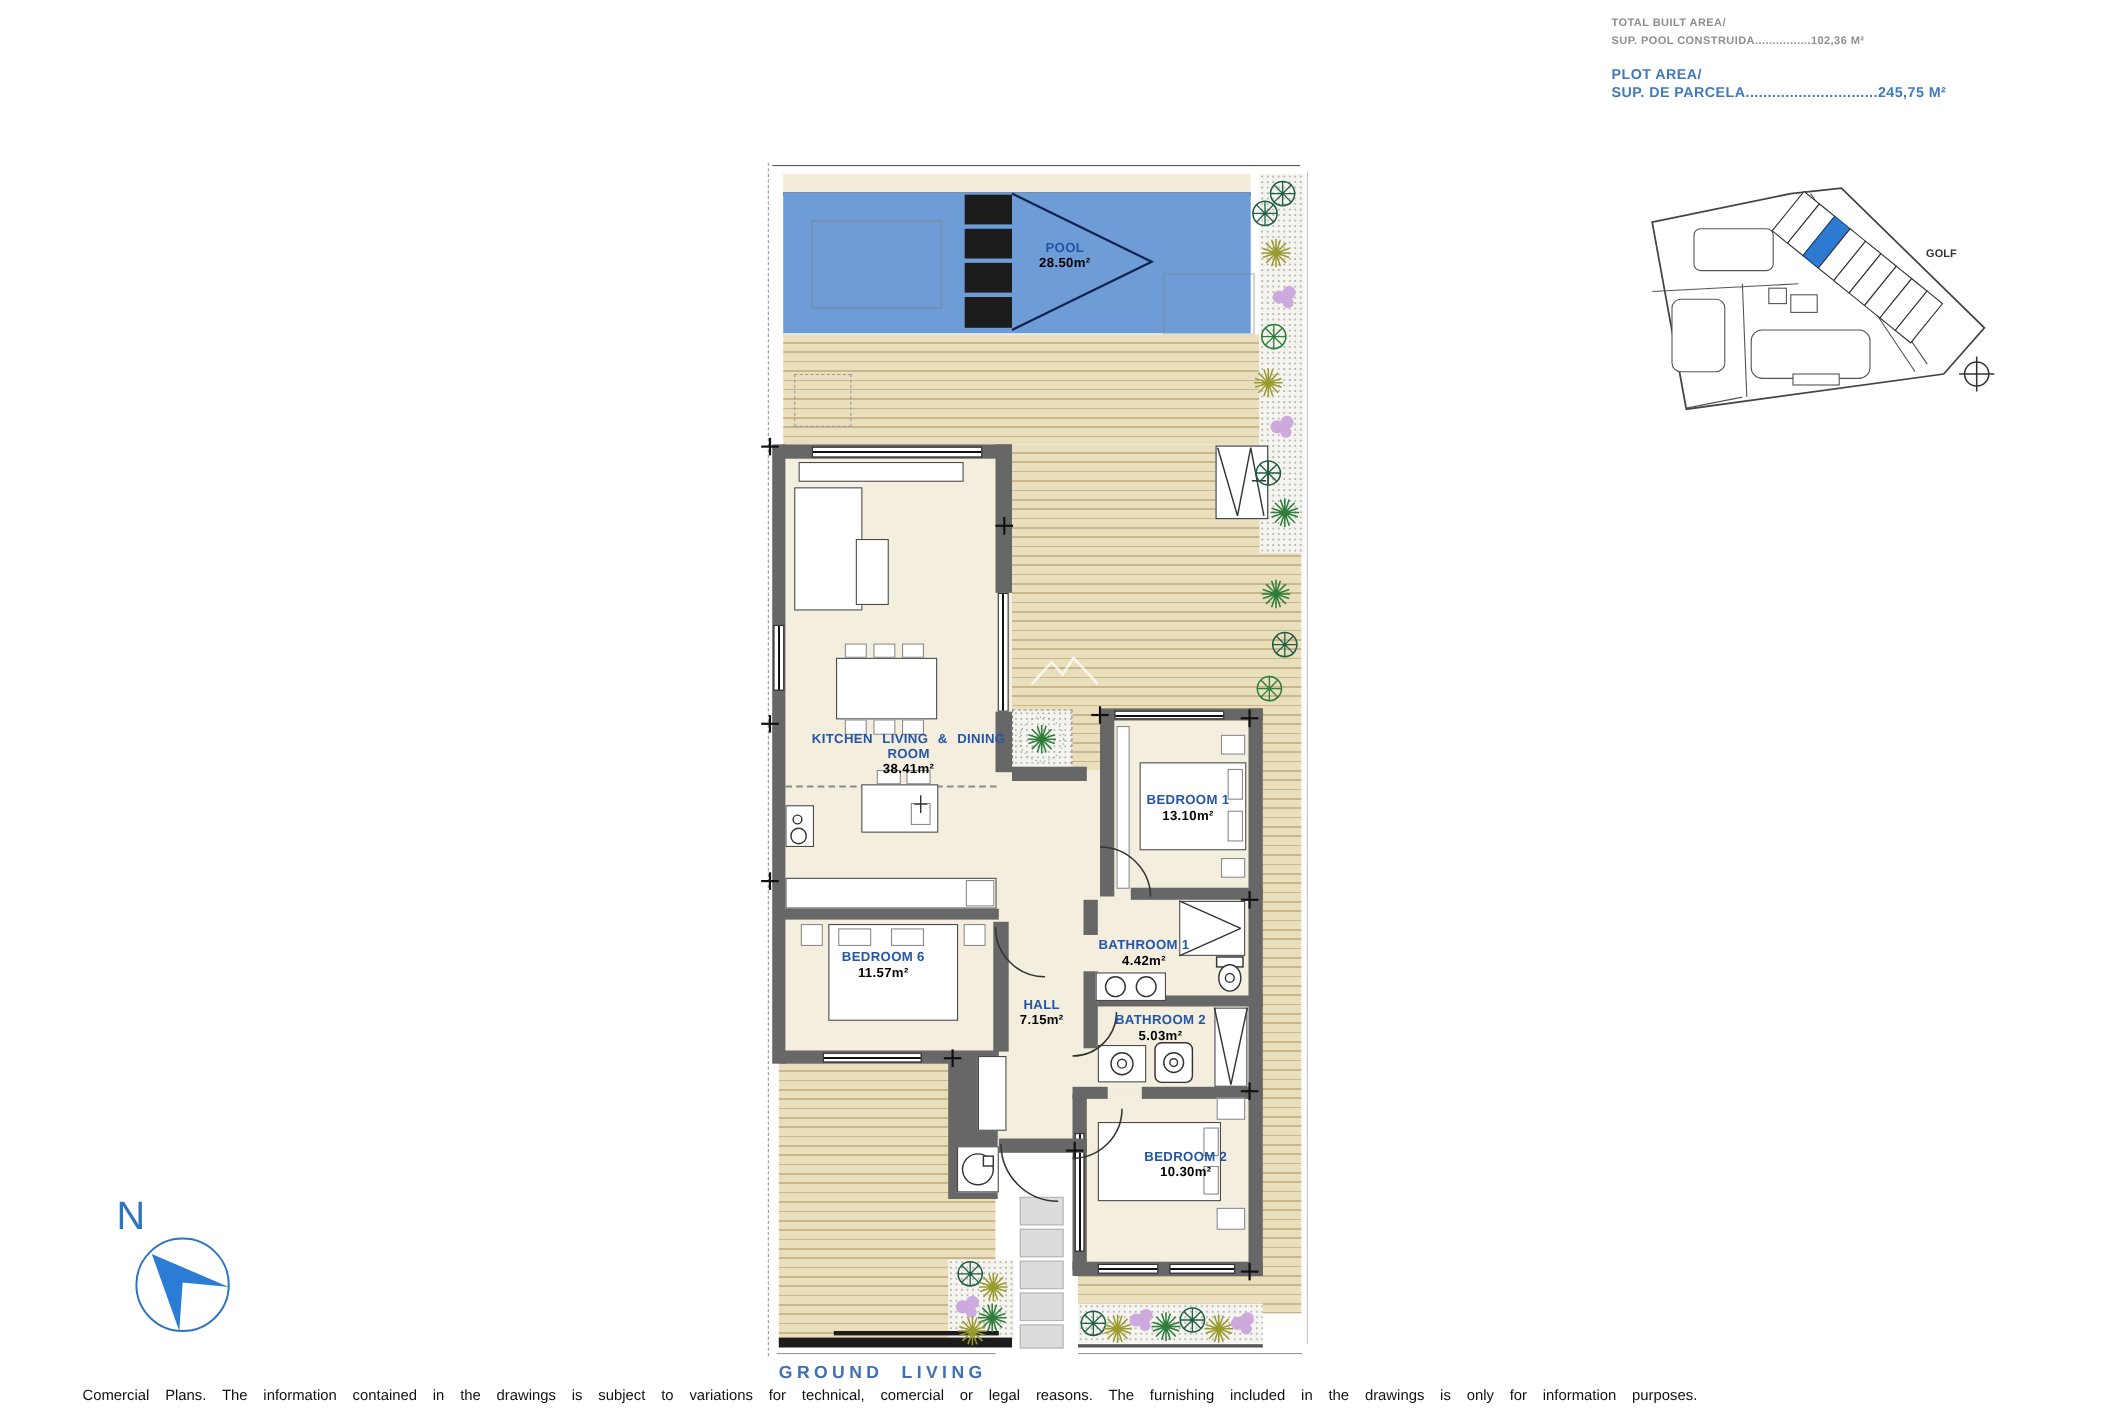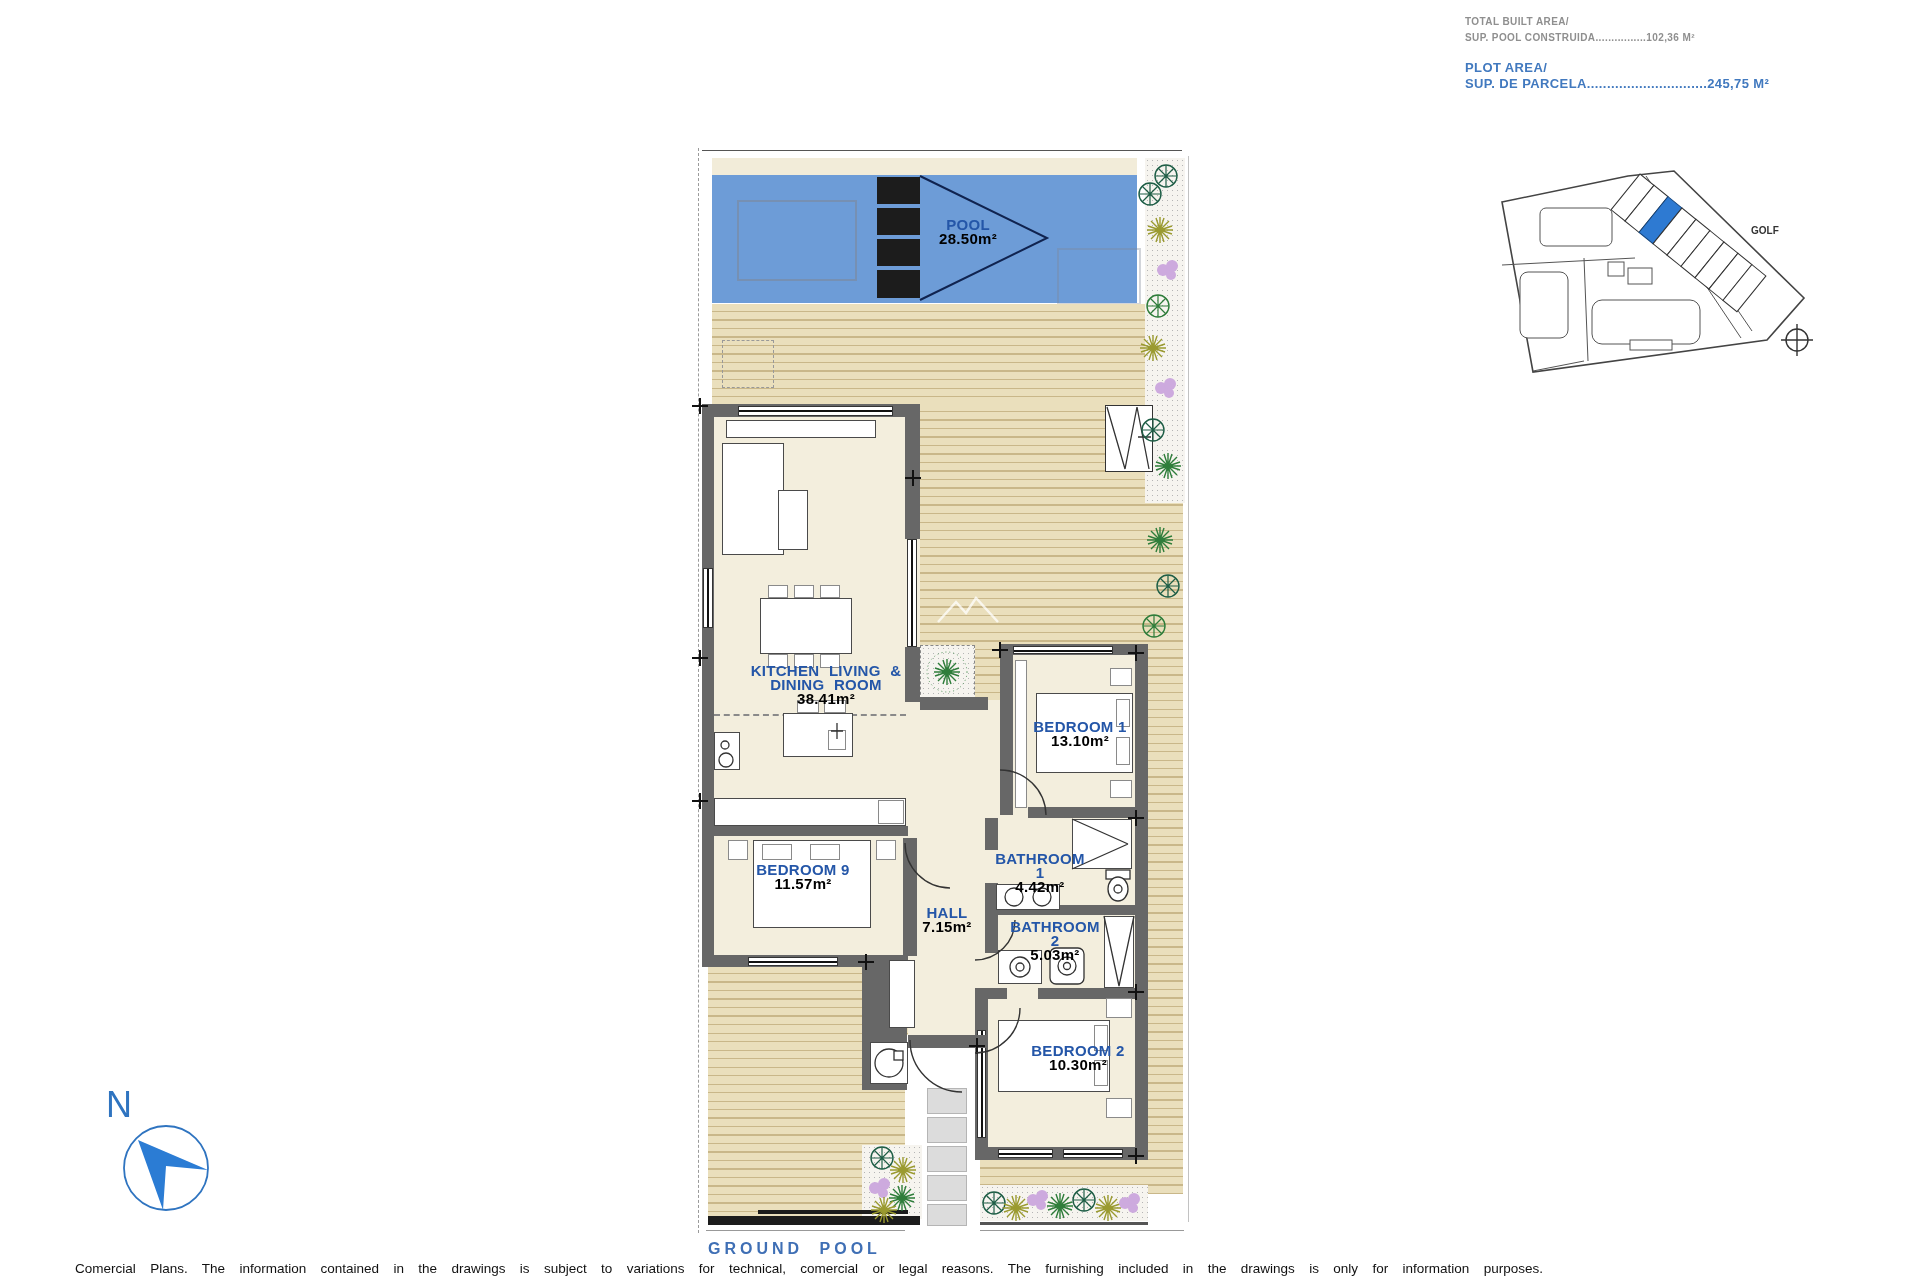--- a/index.html
+++ b/index.html
@@ -16,21 +16,21 @@
   .wall{background:#676767;}
   .darkbar{background:#1c1c1c;}
   .stipple{background-color:#f6f4ef;background-image:radial-gradient(#b5b5b5 .8px,transparent .9px);background-size:5px 5px;}
   .furn{background:#fff;border:1.5px solid #4a4a4a;box-sizing:border-box;}
   .furn-thin{background:#fff;border:1px solid #8a8a8a;box-sizing:border-box;}
   .win-h{background:linear-gradient(180deg,#fff 0 3px,#111 3px 5px,#fff 5px 100%);border:1px solid #333;box-sizing:border-box;}
   .win-v{background:linear-gradient(90deg,#fff 0 3px,#111 3px 5px,#fff 5px 100%);border:1px solid #333;box-sizing:border-box;}
   .cross{width:16px;height:16px;
          background:linear-gradient(#111,#111) center/100% 2px no-repeat,
                     linear-gradient(#111,#111) center/2px 100% no-repeat;}
-  .rlabel{text-align:center;color:#2456a8;font-weight:bold;font-size:15px;line-height:14px;letter-spacing:.3px;}
+  .rlabel{text-align:center;color:#2456a8;font-weight:bold;font-size:12px;line-height:14px;letter-spacing:.3px;}
   .rlabel .area{color:#000;display:block;}
   .dash-rect{border:1px dashed #999;box-sizing:border-box;}
   
   .wm-text{font-size:34px;font-weight:bold;letter-spacing:3px;color:rgba(255,255,255,.72);
            text-shadow:0 0 2px rgba(140,140,140,.45);}
   
   .caption{font-size:16px;font-weight:bold;color:#3f6fb5;letter-spacing:4px;word-spacing:8px;}
   .disclaimer{font-size:13.5px;color:#111;width:1468px;text-align:justify;text-align-last:justify;}
   .n-letter{font-size:36px;color:#2f74c0;font-weight:400;}
 </style>
@@ -309,21 +309,21 @@
 
   <div class="abs rlabel" style="left:28px;top:516px;width:200px;word-spacing:5px;">
     <span>KITCHEN LIVING &amp; DINING ROOM</span>
     <span class="area" style="word-spacing:0;">38.41m²</span>
   </div>
   <div class="abs rlabel" style="left:332px;top:572px;width:100px;">
     <span>BEDROOM 1</span>
     <span class="area">13.10m²</span>
   </div>
   <div class="abs rlabel" style="left:55px;top:715px;width:100px;">
-    <span>BEDROOM 9</span>
+    <span>BEDROOM 6</span>
     <span class="area">11.57m²</span>
   </div>
   <div class="abs rlabel" style="left:214px;top:758px;width:70px;">
     <span>HALL</span>
     <span class="area">7.15m²</span>
   </div>
   <div class="abs rlabel" style="left:292px;top:704px;width:100px;">
     <span>BATHROOM 1</span>
     <span class="area">4.42m²</span>
   </div>
@@ -338,14 +338,14 @@
 </div>
 
 <div class="abs" style="left:100px;top:1090px;width:130px;height:140px;">
   <span class="abs n-letter" style="left:6px;top:-6px;">N</span>
   <svg class="abs" style="left:0;top:14px;" width="130" height="126" viewBox="0 0 130 126">
     <circle cx="66" cy="64" r="42" fill="none" stroke="#2f74c0" stroke-width="1.8"></circle>
     <path d="M38,36 L108,66 L66,62 L63,106 Z" fill="#2b7cd4"></path>
   </svg>
 </div>
 
-<div class="abs caption" style="left:708px;top:1240px;">GROUND POOL</div>
+<div class="abs caption" style="left:708px;top:1240px;">GROUND LIVING</div>
 <div class="abs disclaimer" style="left:75px;top:1261px;">Comercial Plans. The information contained in the drawings is subject to variations for technical, comercial or legal reasons. The furnishing included in the drawings is only for information purposes.</div>
 
 </body></html>

